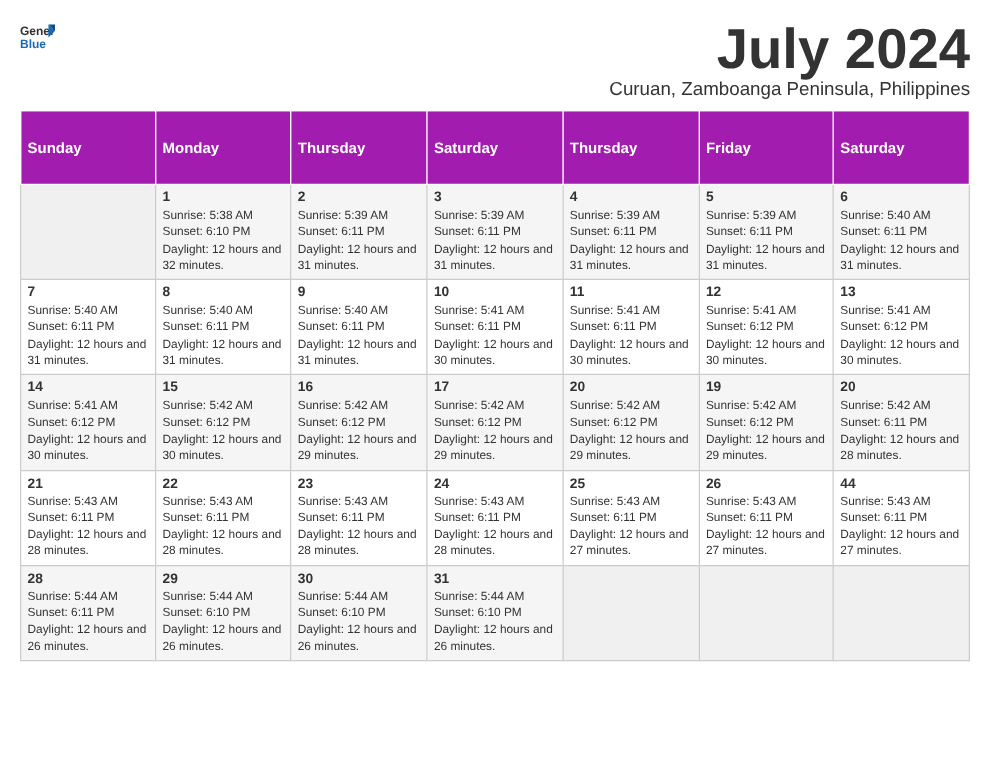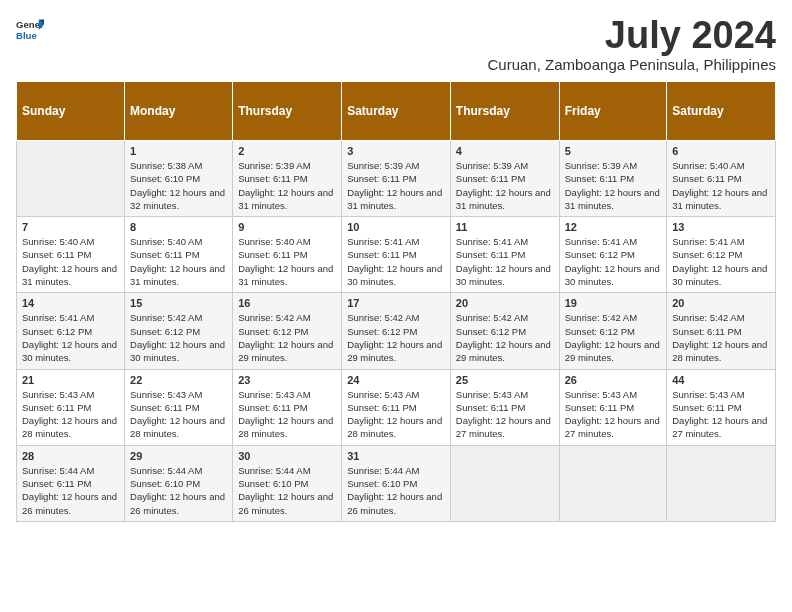--- a/index.html
+++ b/index.html
@@ -22,37 +22,37 @@
       gap: 4px;
     }
     .logo-icon {
       width: 28px;
       height: 28px;
     }
     .title-section {
       text-align: right;
     }
     .calendar-title {
-      font-size: 38px;
+      font-size: 45px;
       font-weight: bold;
       color: #333;
       line-height: 1;
     }
     .calendar-subtitle {
       font-size: 15px;
       color: #333;
       margin-top: 2px;
     }
     table {
       width: 100%;
       border-collapse: collapse;
       font-size: 10px;
     }
     thead tr th {
-      background: #a16207;
+      background: #a21caf;
       color: #fff;
       text-align: left;
       padding: 22px 5px;
       font-size: 12px;
       font-weight: bold;
       border: 1px solid #fff;
     }
     tbody tr td {
       border: 1px solid #ccc;
       vertical-align: top;

